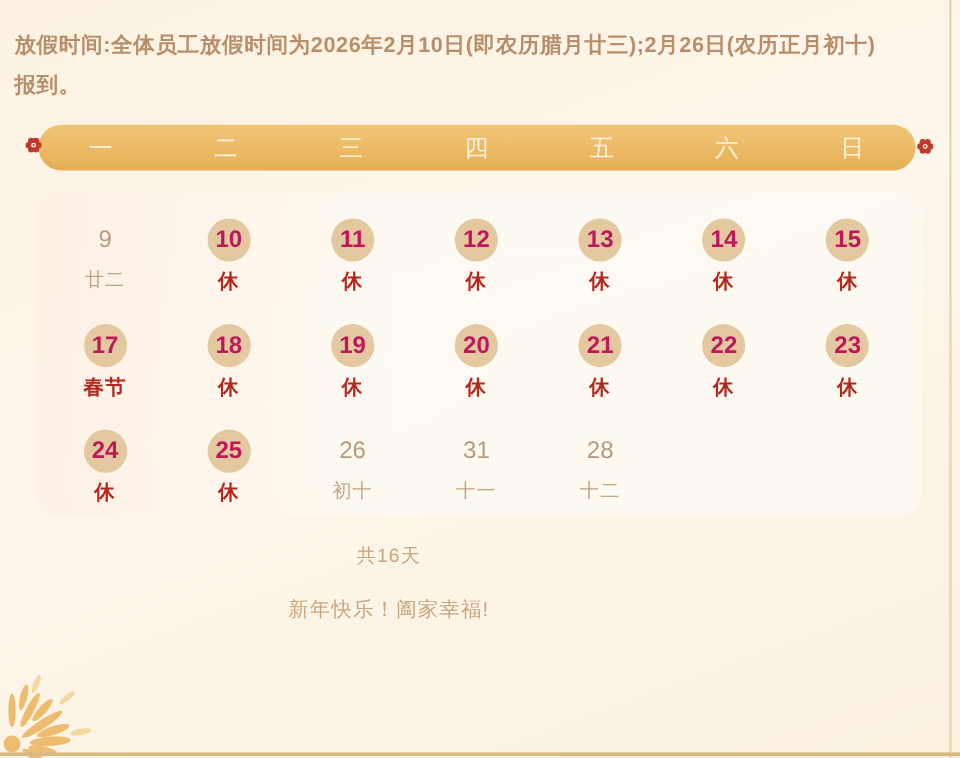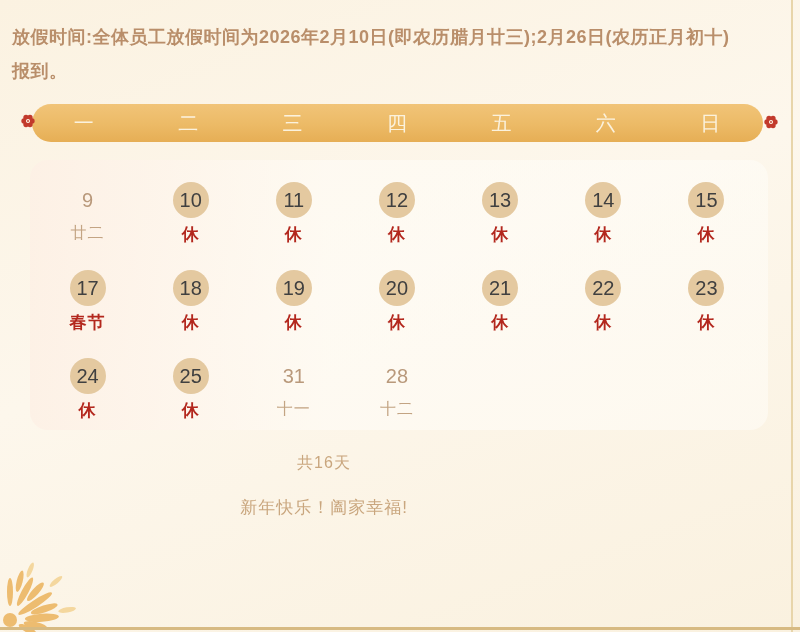--- a/index.html
+++ b/index.html
@@ -38,21 +38,21 @@
     display:grid; grid-template-columns:repeat(7,1fr); row-gap:20px;
     justify-items:center;
   }
   .day { width:100%; height:68px; display:flex; flex-direction:column; align-items:center; }
   .num-wrap {
     width:36px; height:36px; border-radius:50%;
     display:flex; align-items:center; justify-content:center;
   }
   .num-wrap.circled { background:#e4c9a0; }
   .num { font-size:20px; color:#b9997b; }
-  .circled .num { color:#404040; font-weight:400; }
+  .circled .num { color:#be185d; font-weight:700; }
   .day-label { margin-top:5px; font-size:16px; color:#c3a483; letter-spacing:1px;text-align:right; }
   .day.rest .day-label { color:#b3271d; font-weight:700; font-size:17px; }
   
   .footer { position:absolute; left:0; top:453px; width:648px; text-align:center; color:#c9a67e; }
   .footer .f-line { font-size:17px; margin-bottom:21px; letter-spacing:1px; }
   .footer .f-line:first-child { font-size:16px; margin-bottom:22px; }
   
   .edge-right  { position:absolute; left:791px; top:0; width:2px; height:632px; background:#e8d5aa; }
   .edge-bottom { position:absolute; left:0; top:627px; width:800px; height:3px; background:#d7ba82; }
   .burst { position:absolute; }
@@ -194,20 +194,26 @@
         <div class="num-wrap circled">
           <span class="num">24</span>
         </div>
         <div class="day-label">休</div>
       </div>
       <div class="day rest">
         <div class="num-wrap circled">
           <span class="num">25</span>
         </div>
         <div class="day-label">休</div>
+      </div>
+      <div class="day normal">
+        <div class="num-wrap">
+          <span class="num">26</span>
+        </div>
+        <div class="day-label">初十</div>
       </div>
       <div class="day normal">
         <div class="num-wrap">
           <span class="num">31</span>
         </div>
         <div class="day-label">十一</div>
       </div>
       <div class="day normal">
         <div class="num-wrap">
           <span class="num">28</span>

